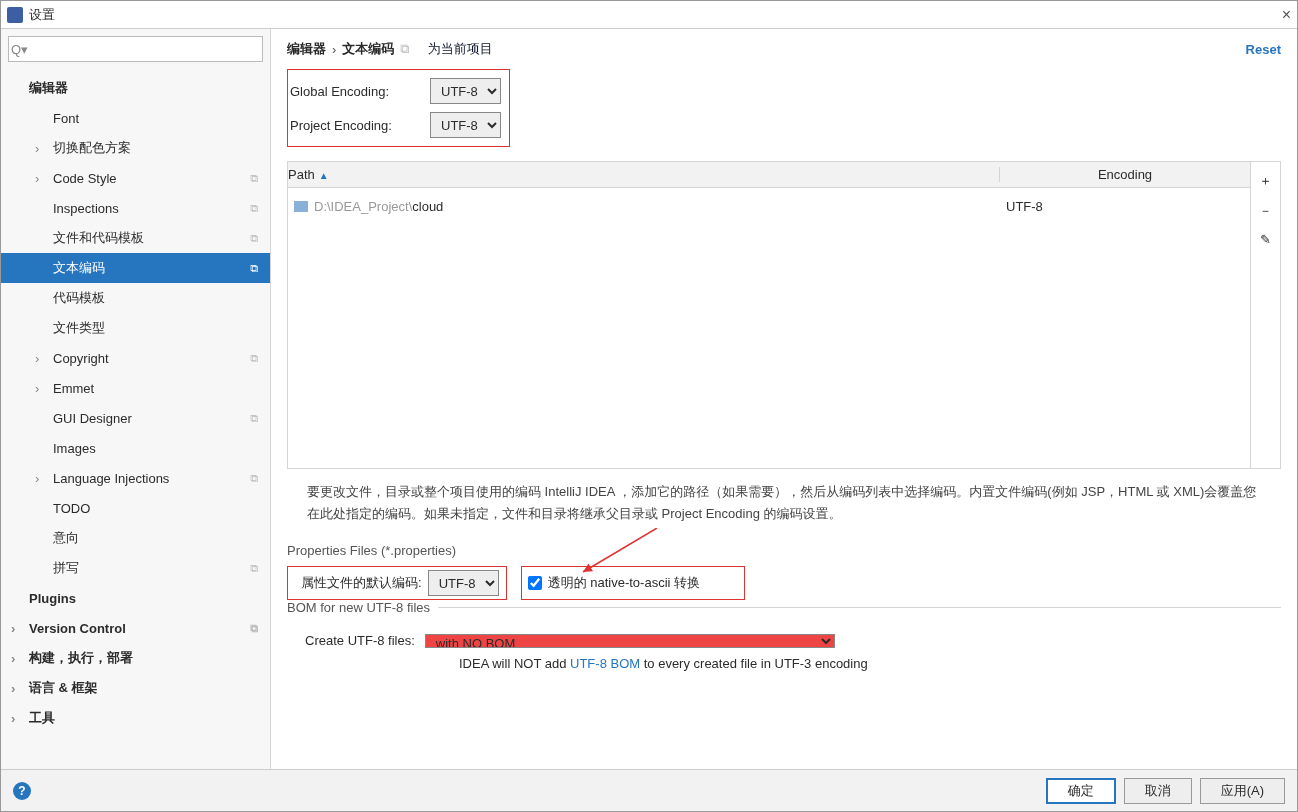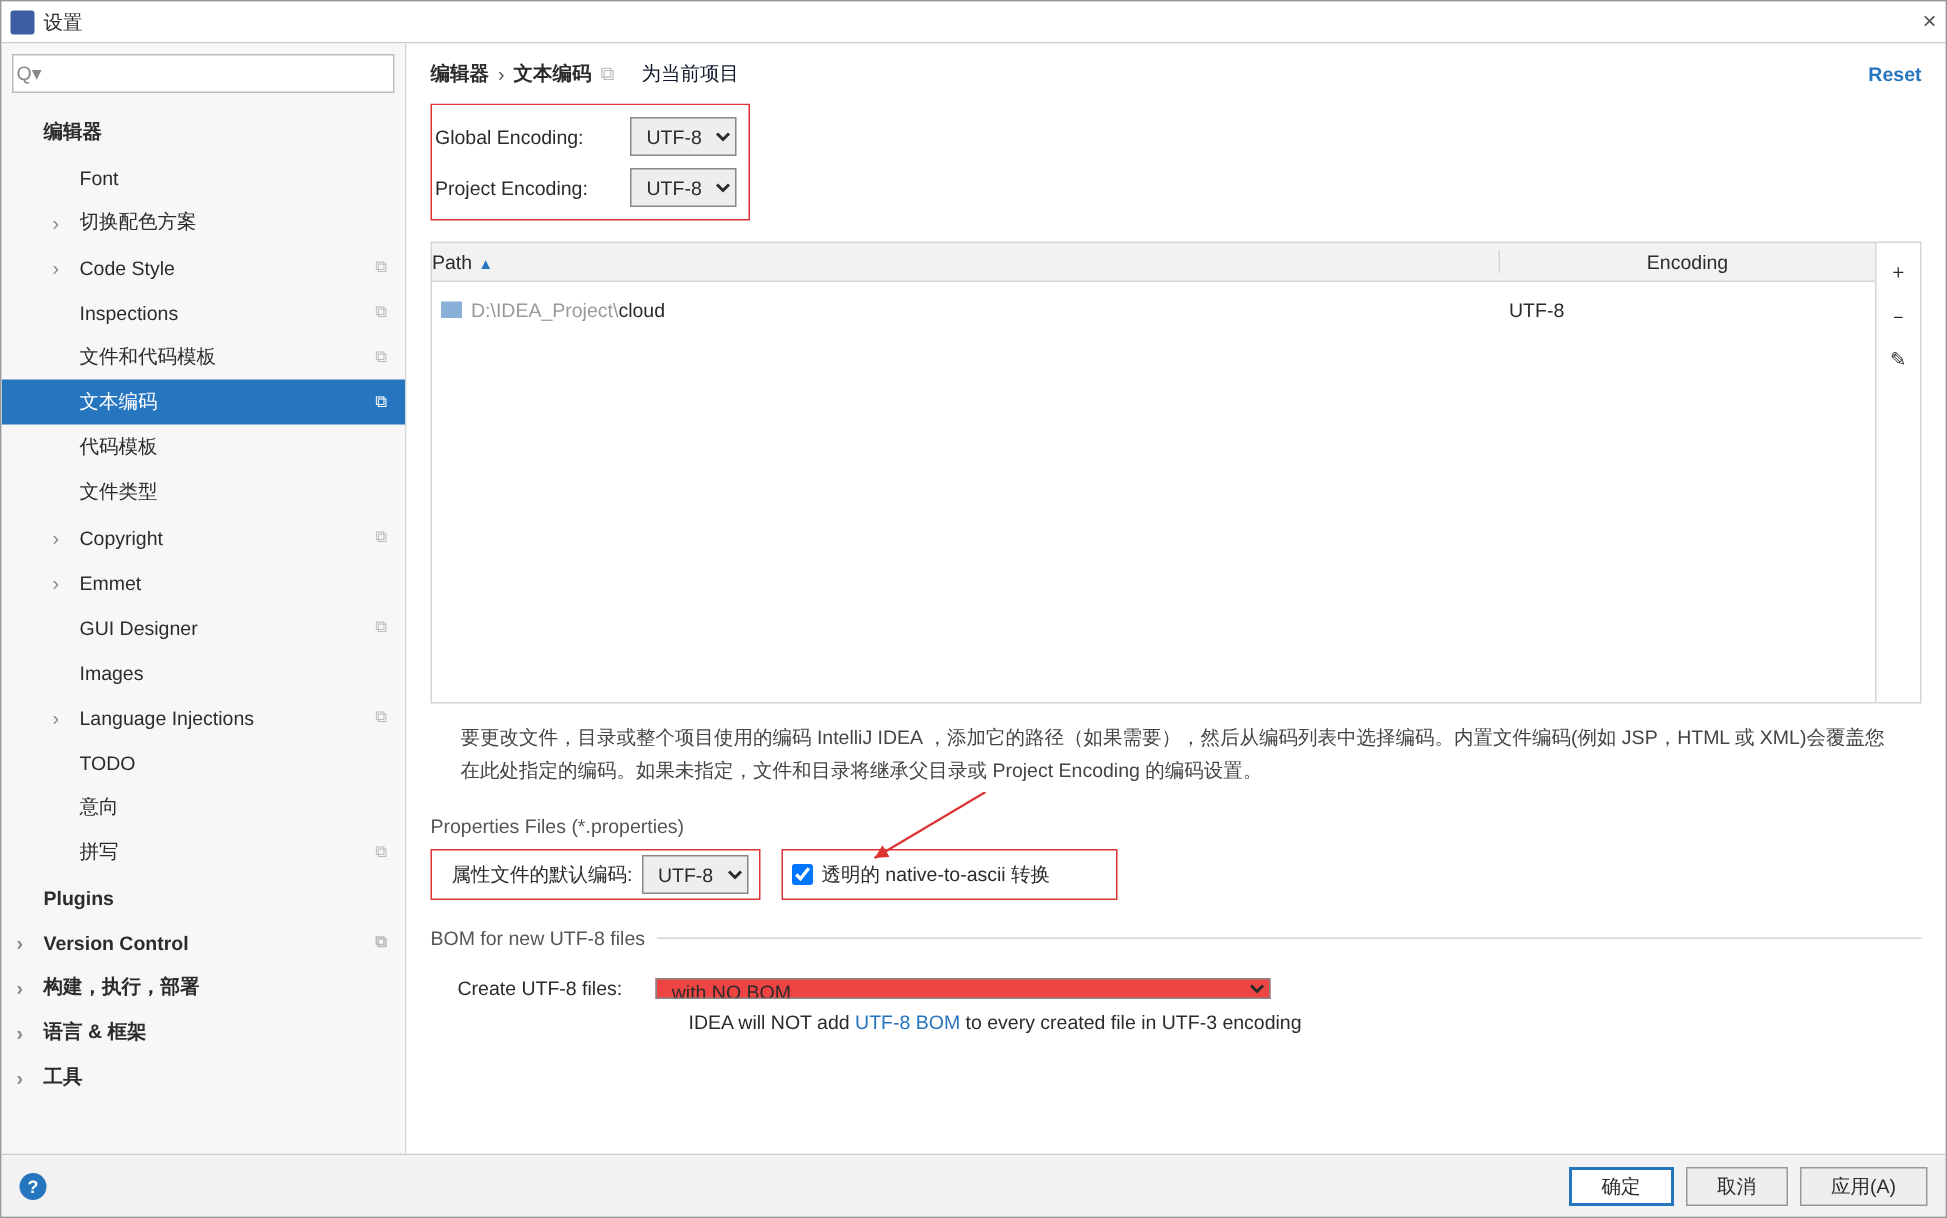--- a/index.html
+++ b/index.html
@@ -23,21 +23,21 @@
 .tree-item.selected *{color:#fff}
 .tree-item.bold{font-weight:bold}
 .content{flex:1;display:flex;flex-direction:column;background:#fff}
 .crumb{height:40px;display:flex;align-items:center;padding:0 16px;border-bottom:0;gap:6px}
 .crumb .sep{color:#555}
 .crumb .proj{color:#0f172a;margin-left:8px}
 .crumb .cp-icon{color:#bbb;margin-right:4px}
 .crumb .reset{margin-left:auto;color:#2675bf;font-weight:bold;cursor:pointer}
 .main{padding:0 16px 8px 16px;flex:1;overflow:auto}
 .redbox{border:1px solid #d33;display:inline-block;padding:4px 8px 4px 2px;margin-bottom:4px}
-.row{display:flex;align-items:center;height:34px}
+.row{display:flex;align-items:center;gap:10px;height:34px}
 .row label{min-width:130px}
 select.enc{height:26px;border:1px solid #888;background:#eee;padding:0 6px}
 .table{margin-top:10px;border:1px solid #d5d5d5;display:flex}
 .table-inner{flex:1}
 .table-head{display:flex;background:#f2f2f2;border-bottom:1px solid #d5d5d5;height:26px;align-items:center}
 .table-head .col1{flex:1;text-align:left;border-right:1px solid #d5d5d5}
 .table-head .col2{width:250px;text-align:center}
 .table-body{height:280px;overflow:auto}
 .trow{display:flex;height:26px;align-items:flex-end}
 .trow .col1{flex:1;padding-left:6px;display:flex;align-items:center;gap:6px}
@@ -46,23 +46,23 @@
 .trow .folder{width:14px;height:11px;background:#88b0d8;display:inline-block}
 .table-side{width:30px;border-left:1px solid #d5d5d5;display:flex;flex-direction:column;align-items:center;gap:12px;padding-top:10px;color:#888}
 .table-side span{cursor:pointer}
 .desc{padding:12px 20px;line-height:1.7;color:#444}
 .section-title{margin-top:6px;color:#555}
 .prop-row{display:flex;align-items:center;gap:8px;margin-top:8px}
 .prop-row .redbox2{border:1px solid #d33;padding:0 7px;display:flex;align-items:center;height:34px}
 .prop-row .redbox3{border:1px solid #d33;padding:4px 6px;display:flex;align-items:center;gap:6px;height:34px;margin-left:6px;width:224px}
 input[type=checkbox]{width:14px;height:14px}
 .arrow{position:absolute;pointer-events:none}
-fieldset.bom{margin-top:18px;border:1px solid #d5d5d5;border-left:none;border-right:none;border-bottom:none;padding-top:10px}
+fieldset.bom{border:1px solid #d5d5d5;border-left:none;border-right:none;border-bottom:none;padding-top:10px}
 fieldset.bom legend{color:#555;padding-right:8px}
-.bom-row{display:flex;align-items:center;gap:22px;padding:8px 18px}
+.bom-row{display:flex;align-items:center;gap:10px;padding:8px 18px}
 select.wide{height:14px;border:1px solid #888;background:#ef4444;width:410px;padding:0 6px}
 .bom-note{padding-left:172px;color:#444}
 .bom-note a{color:#2675bf;text-decoration:none}
 .footer{height:42px;border-top:1px solid #ccc;background:#f2f2f2;display:flex;align-items:center;padding:0 12px}
 .footer .help{width:18px;height:18px;border-radius:50%;background:#2675bf;color:#fff;display:flex;align-items:center;justify-content:center;font-size:12px;font-weight:bold;cursor:pointer}
 .footer .btns{margin-left:auto;display:flex;gap:8px}
 .footer button{height:26px;padding:0 20px;background:#eee;border:1px solid #999;cursor:pointer}
 .footer button.primary{border:2px solid #2675bf;background:#fff}
 .sort-asc{color:#2675bf;font-size:10px;margin-left:4px}
 </style>

